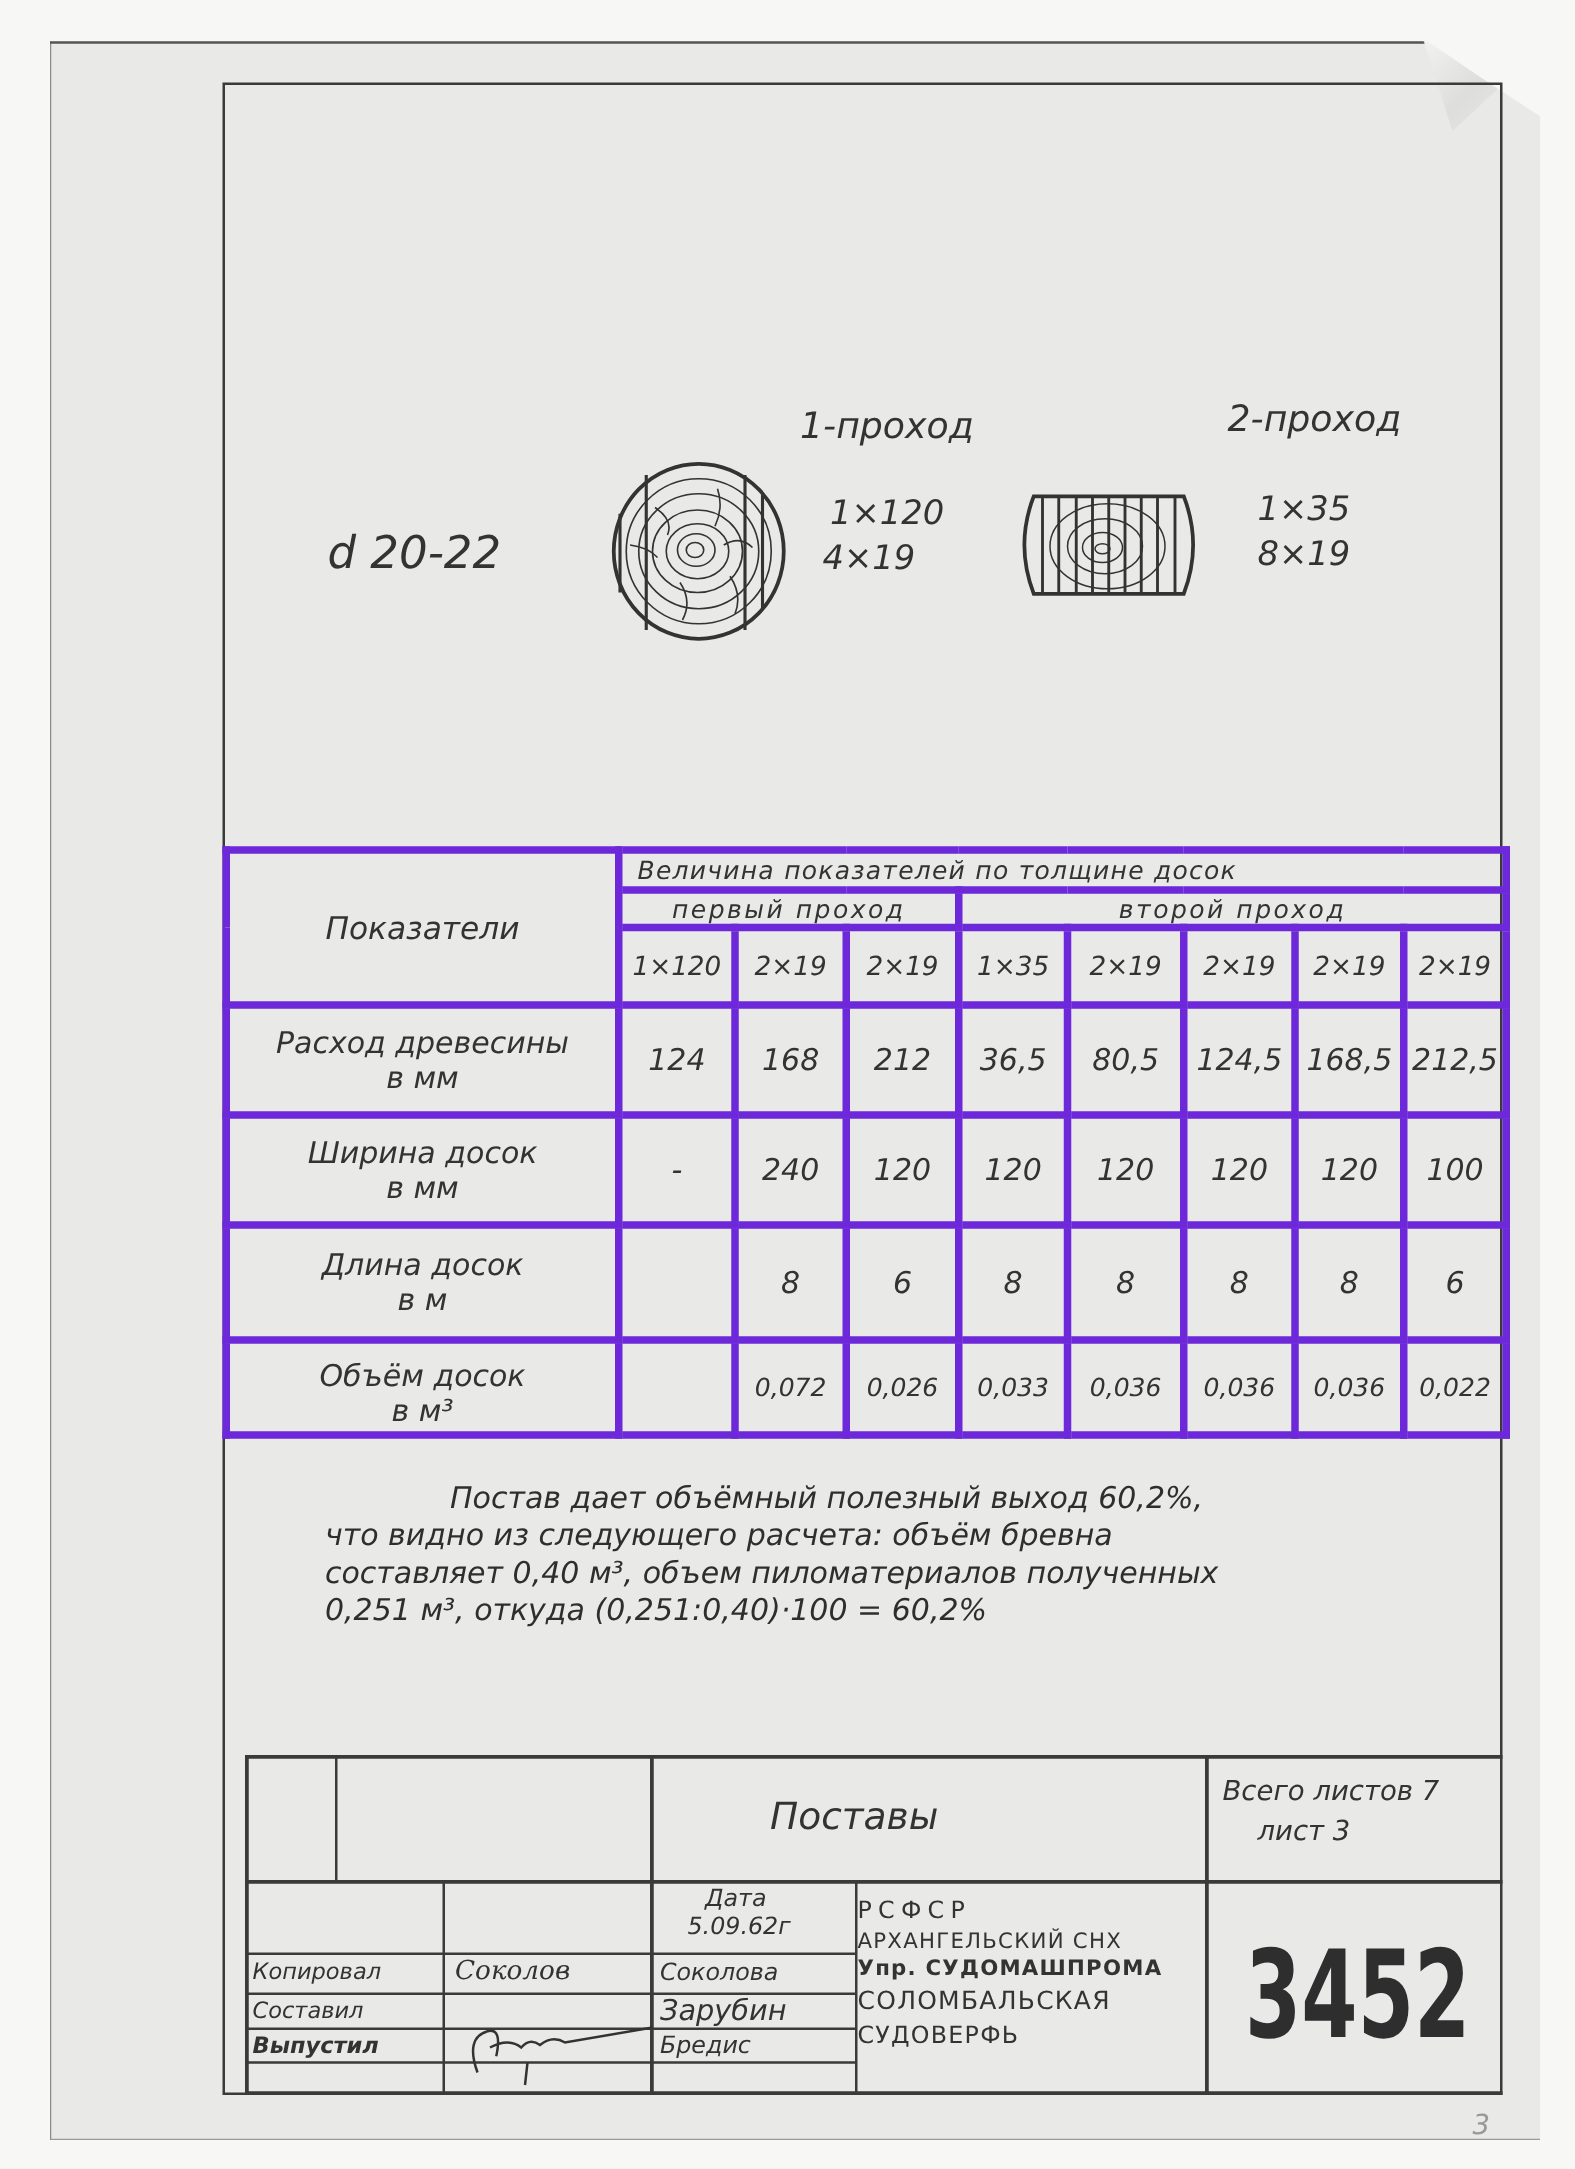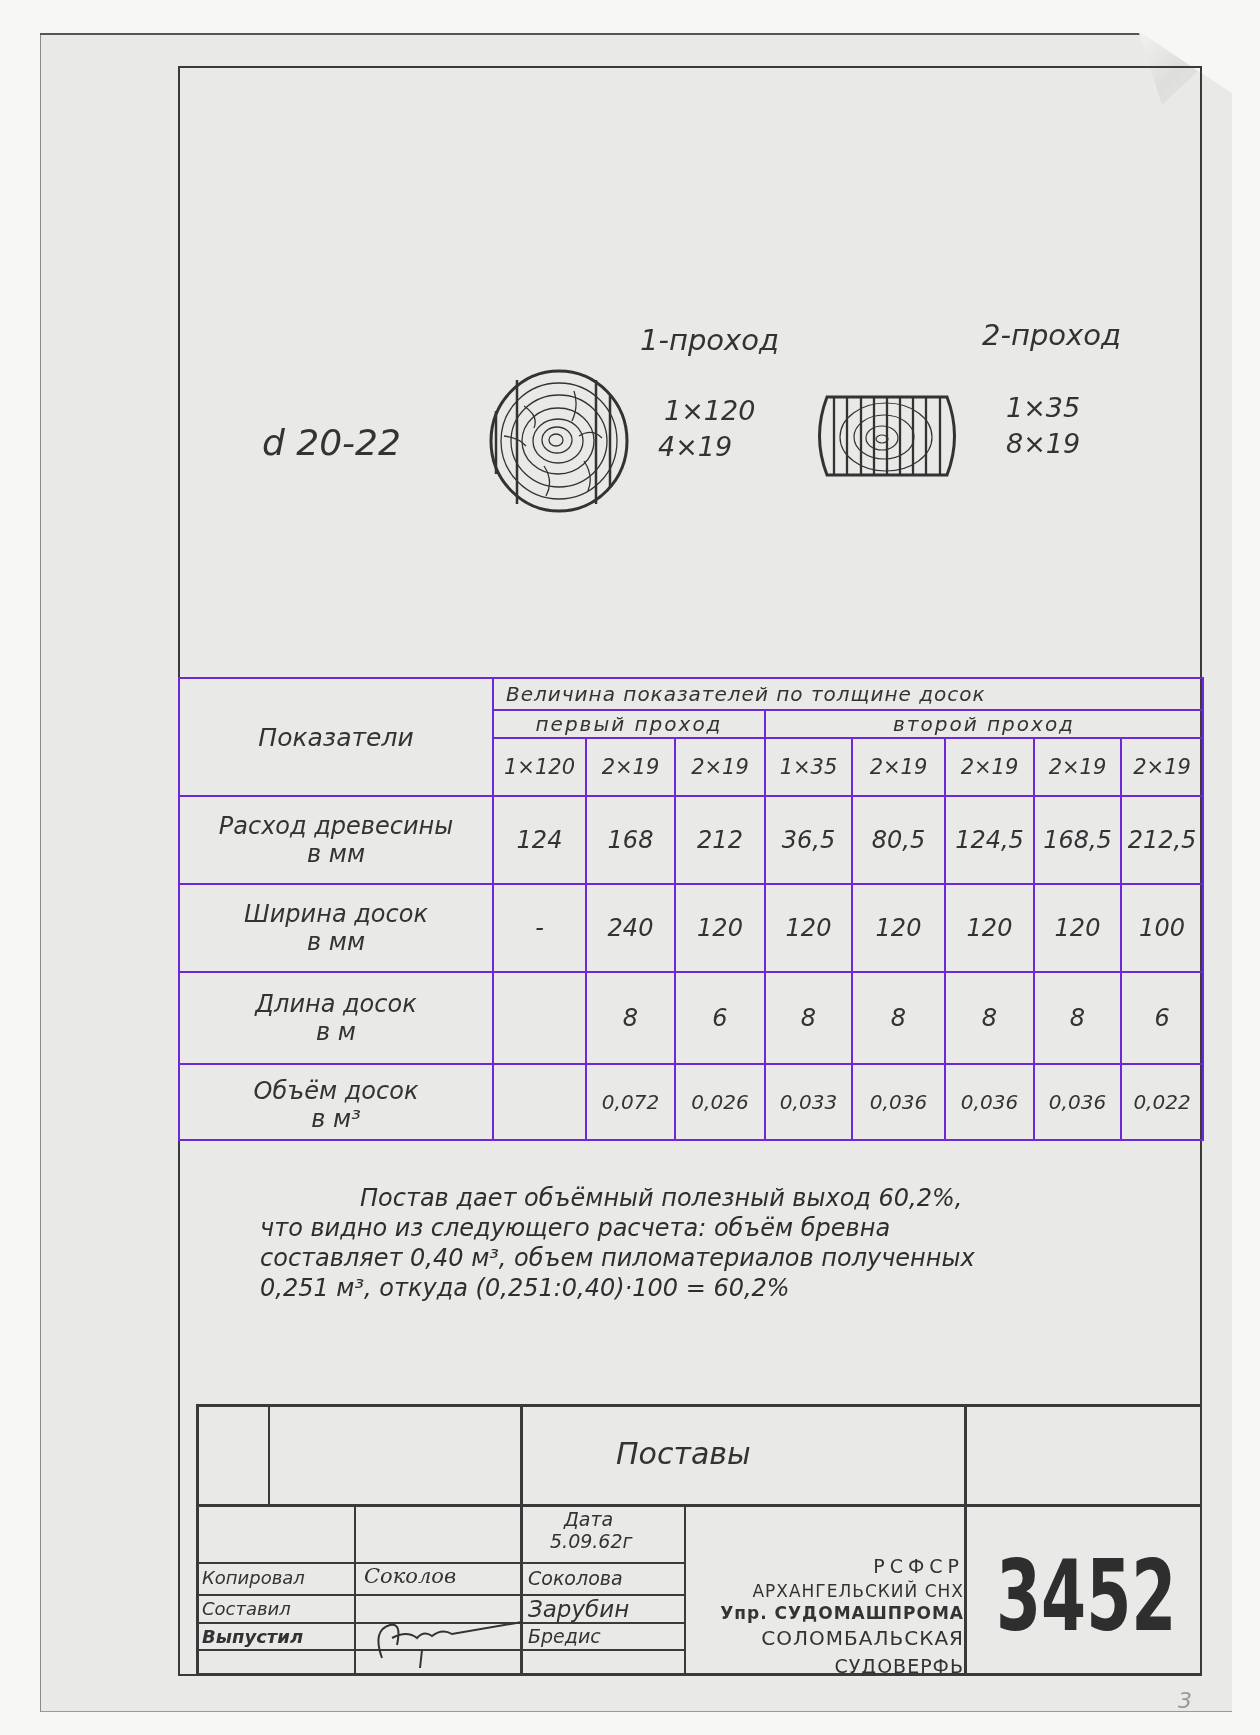--- a/index.html
+++ b/index.html
@@ -31,40 +31,40 @@
   .pass2 { left:982px; top:318px; font-size:29px; }
   .cut1 { left:664px; top:393px; font-size:27px; line-height:36px; }
   .cut2 { left:1006px; top:390px; font-size:27px; line-height:36px; }
 
   
   table.main {
     position:absolute; left:178px; top:677px; width:1024px;
     border-collapse:collapse; table-layout:fixed;
   }
   table.main td {
-    border:2px solid #6d28d9; text-align:center; vertical-align:middle;
+    border:6px solid #6d28d9; text-align:center; vertical-align:middle;
     padding:0; font-style:italic; color:#333;
   }
   .th-big { font-size:25px; }
   .th-sm { font-size:20px; letter-spacing:1px; text-align:left !important; padding-left:12px !important; }
   .th-sub { font-size:20px; letter-spacing:2px; }
   .col-h { font-size:21px; height:56px; }
   .rlabel { font-size:24px; line-height:28px; }
   .val { font-size:24px; }
   .valsm { font-size:20px; }
 
   
   .note { position:absolute; left:260px; top:1183px; width:900px; font-size:24px; line-height:30px; font-style:italic; }
   .note .l1 { padding-left:100px; }
 
   
   .stamp { position:absolute; left:196px; top:1404px; width:1006px; height:272px;text-decoration:underline; }
   .ln { position:absolute; background:#3a3a3a; }
   .st { position:absolute; font-style:italic; color:#333; }
-  .org { position:absolute; font-family:"DejaVu Sans", sans-serif; text-align:right; color:#333; font-size:19px; line-height:28px; letter-spacing:1px;margin-top:38px;}
+  .org { position:absolute; font-family:"DejaVu Sans", sans-serif; text-align:left; color:#333; font-size:19px; line-height:28px; letter-spacing:1px;}
   .docno { position:absolute; font-family:"DejaVu Sans Condensed","DejaVu Sans", sans-serif; font-weight:bold; font-size:72px; transform:scaleY(1.35); color:#2e2e2e; }
   .pg { position:absolute; left:1178px; top:1688px; font-size:22px; color:#999; font-style:italic; }
 </style>
 </head>
 <body>
 
 <div class="paper"></div>
 <div class="paper-top-line"></div>
 <div class="fold"></div>
 <div class="frame"></div>
@@ -238,20 +238,24 @@
 
   <div class="ln" style="left:158px;top:100px;width:2px;height:172px"></div>
   <div class="ln" style="left:488px;top:100px;width:2px;height:172px"></div>
 
   <div class="ln" style="left:0;top:158px;width:488px;height:2px"></div>
   <div class="ln" style="left:0;top:190px;width:488px;height:2px"></div>
   <div class="ln" style="left:0;top:218px;width:488px;height:2px"></div>
   <div class="ln" style="left:0;top:245px;width:488px;height:2px"></div>
 
   <div class="st" style="left:420px;top:32px;font-size:30px">Поставы</div>
+  <div class="st" style="left:782px;top:14px;font-size:22px;line-height:32px">
+    <div>Всего листов 7</div>
+    <div style="padding-left:28px">лист 3</div>
+  </div>
 
   <div class="st" style="left:354px;top:104px;font-size:19px;line-height:22px">
     <div style="padding-left:14px">Дата</div>
     <div>5.09.62г</div>
   </div>
 
   <div class="st" style="left:6px;top:163px;font-size:18px">Копировал</div>
   <div class="st" style="left:168px;top:160px;font-size:21px;font-family:'DejaVu Serif',serif">Соколов</div>
   <div class="st" style="left:332px;top:163px;font-size:19px">Соколова</div>
 

